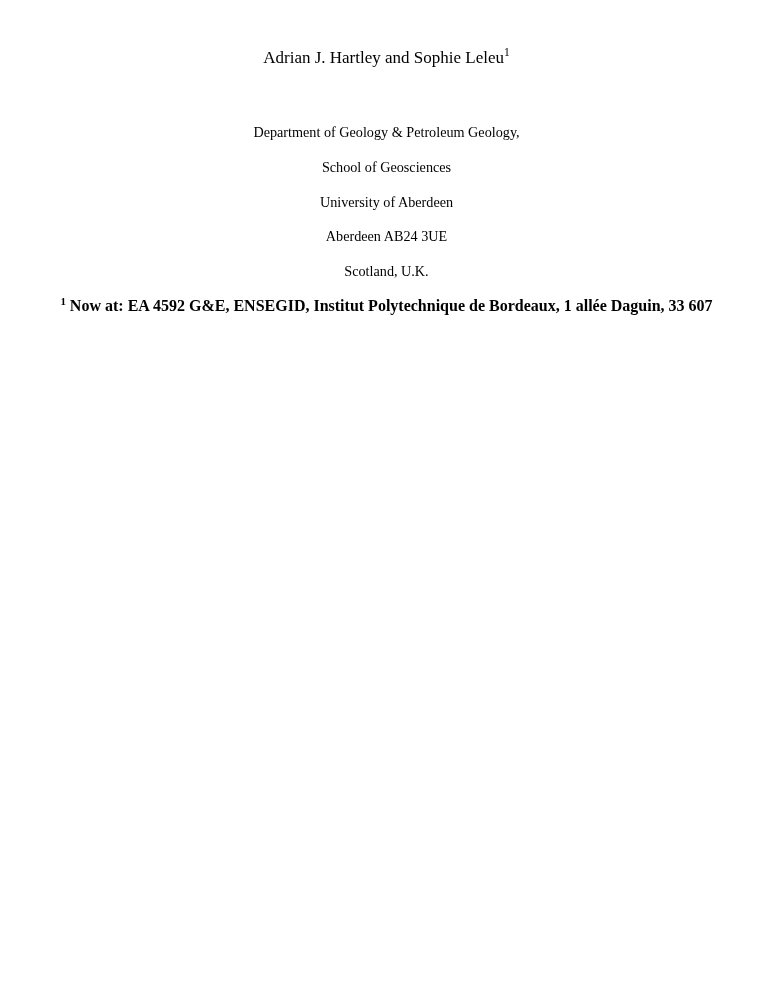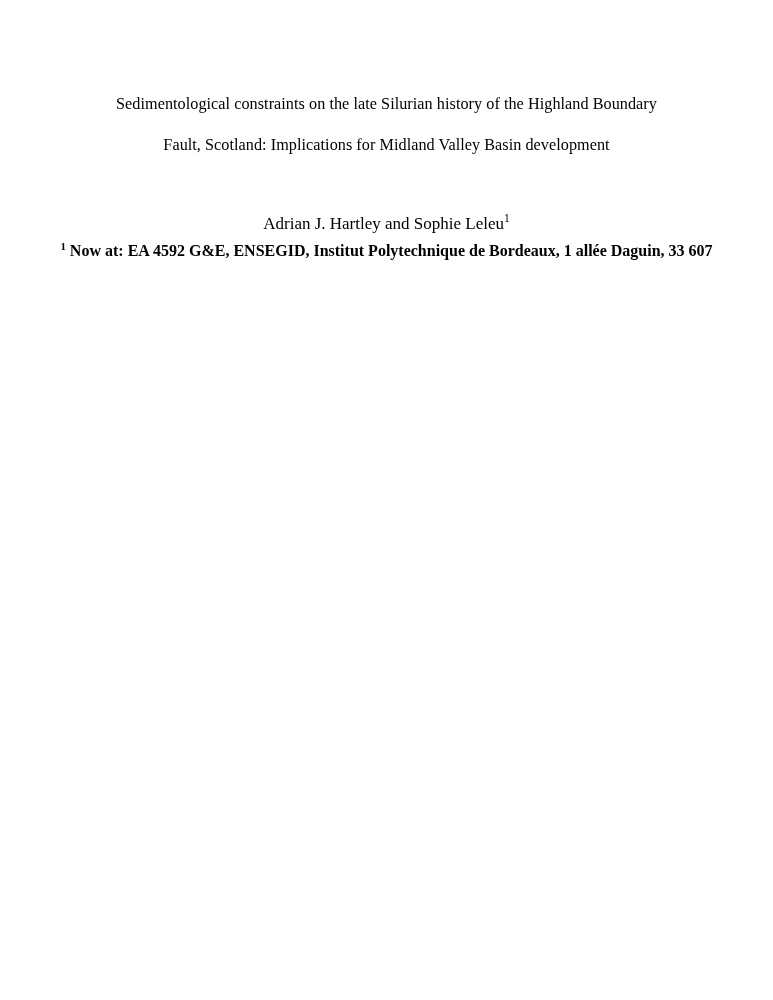--- a/index.html
+++ b/index.html
@@ -67,27 +67,30 @@
     font-size: 0.68em;
     vertical-align: super;
     line-height: 0;
   }
 </style>
 </head>
 <body>
 
 <div class="page">
 
-  <div class="title-block">
-    <div class="title-line">Sedimentological constraints on the late Silurian history of the Highland Boundary</div>
-    <div class="title-line">Fault, Scotland: Implications for Midland Valley Basin development</div>
-  </div>
 
   <div class="authors-block">
     <div class="authors-line"><span>Adrian J. Hartley and Sophie Leleu</span><sup>1</sup></div>
   </div>
 
+  <div class="affil-block">
+    <div class="affil-line">Department of Geology &amp; Petroleum Geology,</div>
+    <div class="affil-line">School of Geosciences</div>
+    <div class="affil-line">University of Aberdeen</div>
+    <div class="affil-line">Aberdeen AB24 3UE</div>
+    <div class="affil-line">Scotland, U.K.</div>
+  </div>
 
   <div class="footnote-block">
     <div class="footnote-line"><span class="fn-marker">1</span><span> Now at: EA 4592 G&amp;E, ENSEGID, Institut Polytechnique de Bordeaux, 1 allée Daguin, 33 607</span></div>
   </div>
 
 </div>
 
 </body></html>

